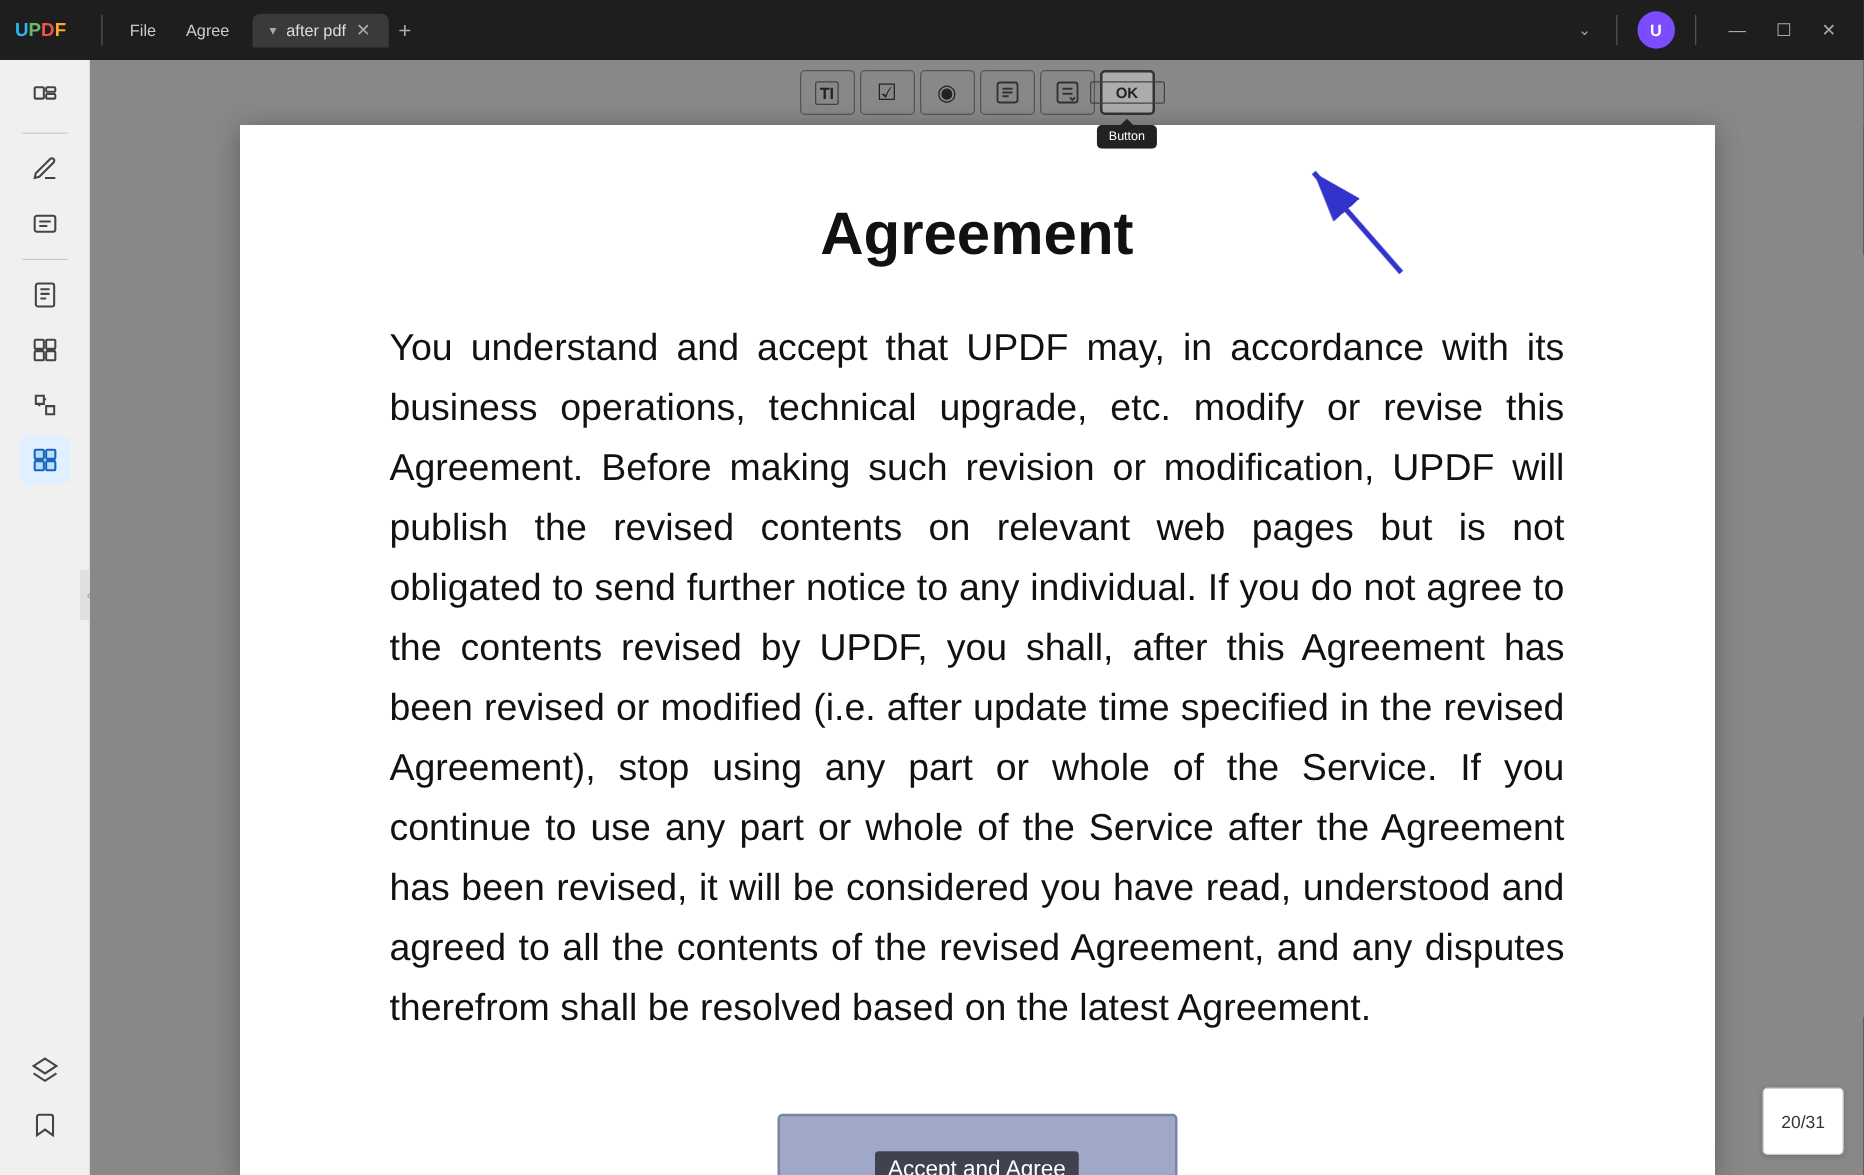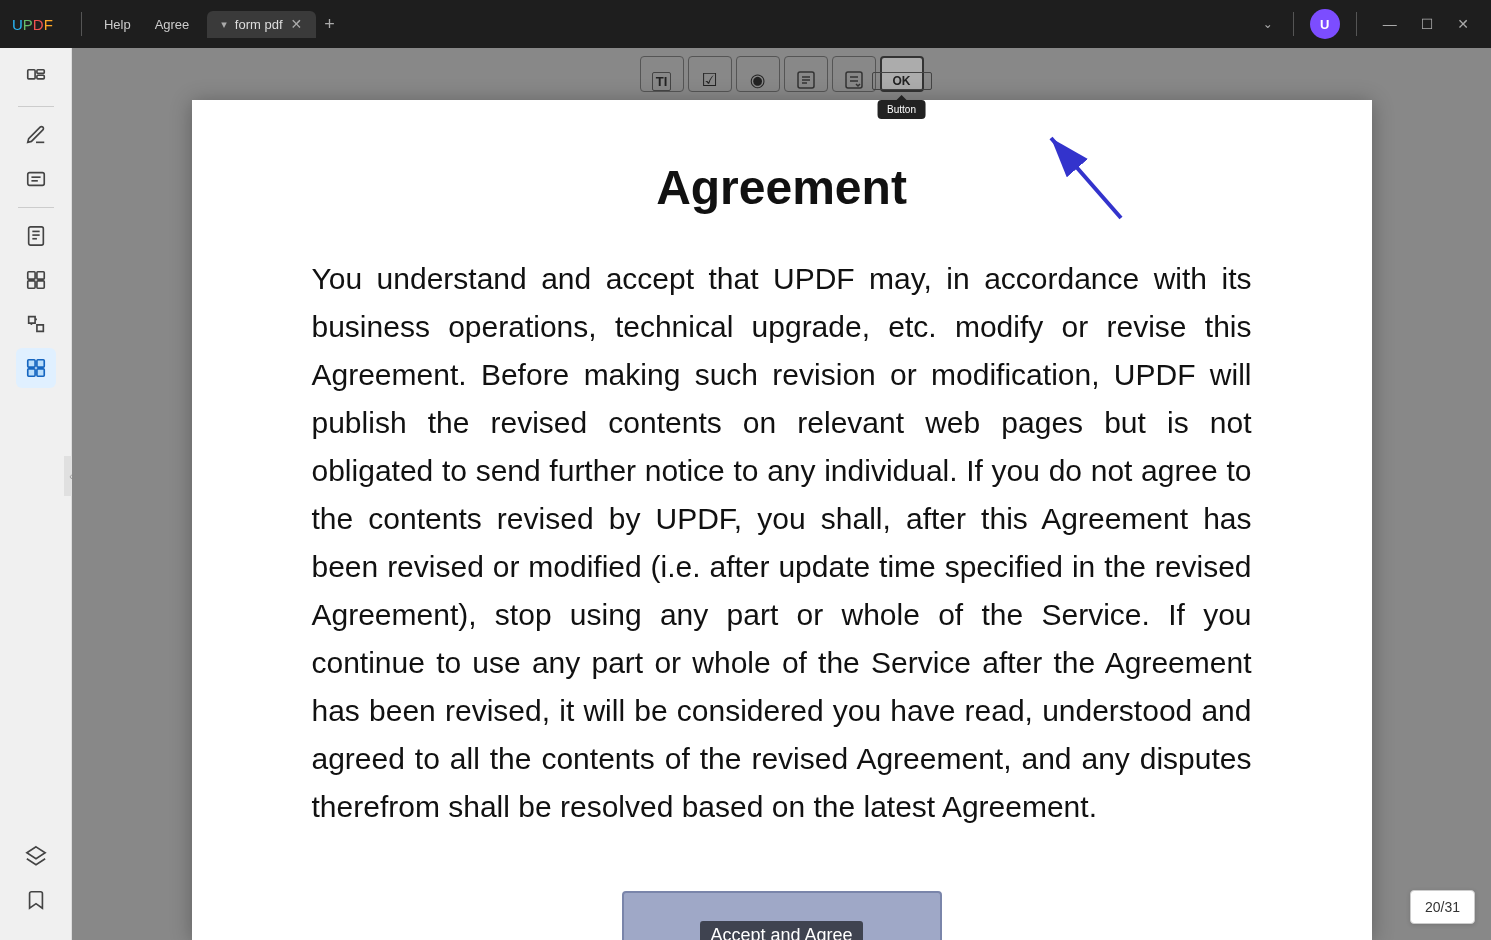--- a/index.html
+++ b/index.html
@@ -191,21 +191,21 @@
       padding: 8px 0;
       gap: 4px;
       background: #888;
       flex-shrink: 0;
       position: relative;
     }
     .toolbar-btn {
       width: 44px;
       height: 36px;
       display: flex;
-      align-items: flex-end;
+      align-items: center;
       justify-content: center;
       border: 1.5px solid #555;
       border-radius: 4px;
       background: transparent;
       cursor: pointer;
       color: #222;
       font-size: 14px;
       position: relative;
     }
     .toolbar-btn.active {
@@ -291,53 +291,53 @@
     }
 
     
     .page-number {
       position: absolute;
       bottom: 16px;
       right: 16px;
       background: #fff;
       border: 1px solid #ccc;
       border-radius: 4px;
-      padding: 8px 14px;
+      padding: 18px 14px;
       font-size: 14px;
       color: #333;
       box-shadow: 0 1px 4px rgba(0,0,0,0.15);
     }
 
     
     .icon-svg {
       width: 22px;
       height: 22px;
       fill: none;
       stroke: #444;
       stroke-width: 1.8;
     }
   </style>
 </head>
 <body>
 
 <div class="titlebar">
   <div class="titlebar-logo">
-    <span style="font-size:15px;font-weight:400;letter-spacing:0px;">
+    <span style="font-size:15px;font-weight:700;letter-spacing:0px;">
       <span style="color:#29b6f6;">U</span><span style="color:#66bb6a;">P</span><span style="color:#ef5350;">D</span><span style="color:#ffa726;">F</span>
     </span>
   </div>
   <div class="titlebar-sep"></div>
   <div class="titlebar-menu">
-    <div class="titlebar-menu-item">Help</div>
+    <div class="titlebar-menu-item">File</div>
     <div class="titlebar-menu-item">Agree</div>
   </div>
   <div class="tab-bar">
     <div class="tab">
       <span style="color:#aaa;font-size:11px;">▾</span>
-      <span>form pdf</span>
+      <span>after pdf</span>
       <span class="tab-close">✕</span>
     </div>
     <span class="tab-add">+</span>
   </div>
   <div class="titlebar-right">
     <span class="title-down-arrow">⌄</span>
     <div class="titlebar-sep"></div>
     <div class="user-avatar">U</div>
     <div class="titlebar-sep"></div>
     <span class="win-btn">—</span>

